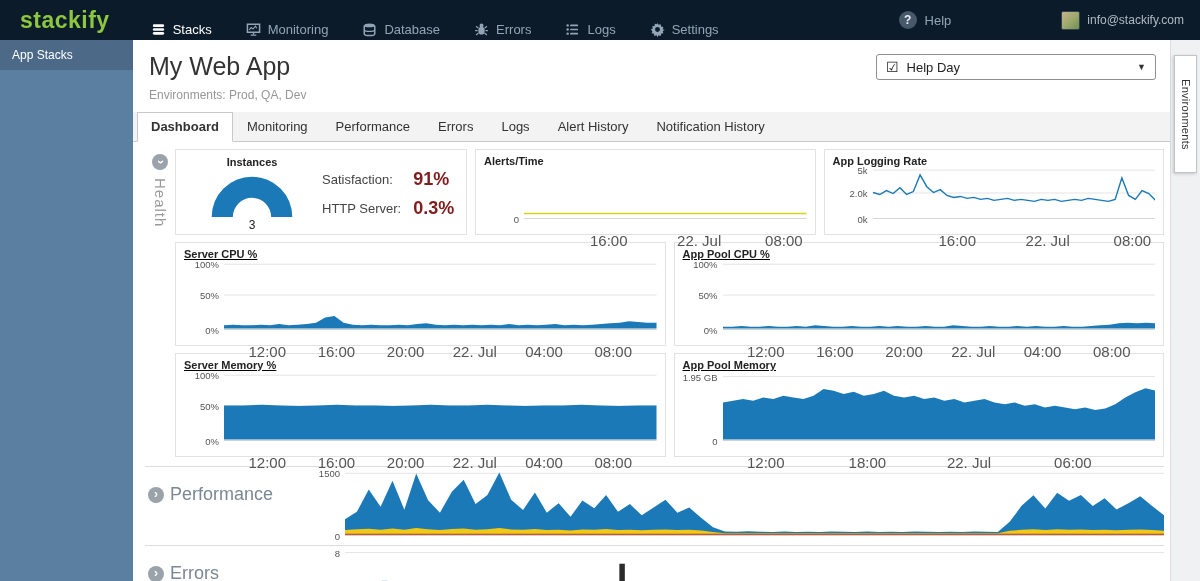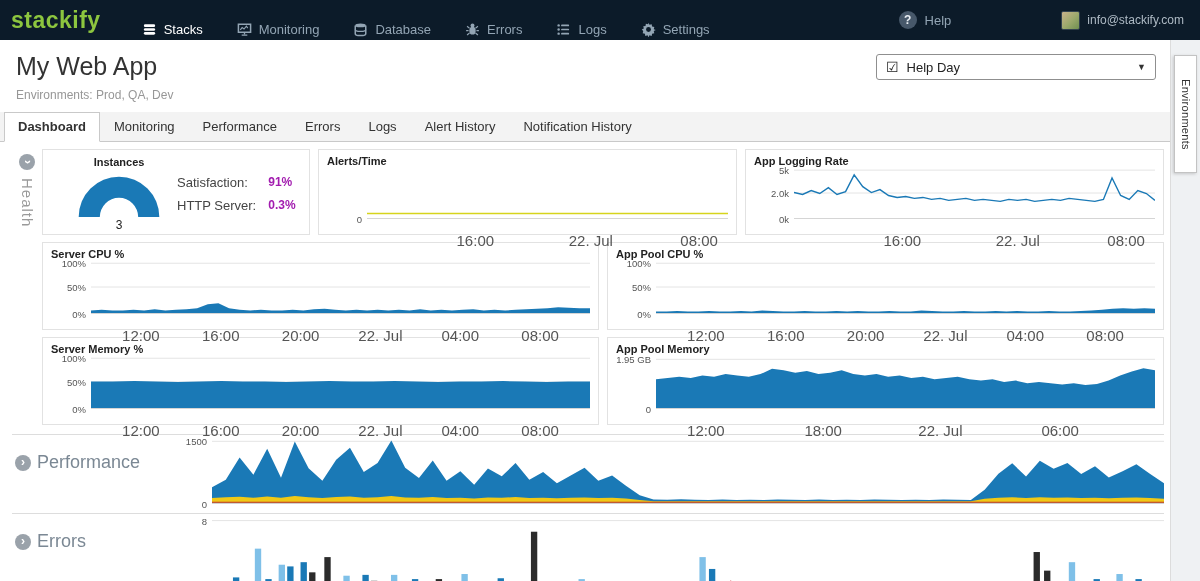--- a/index.html
+++ b/index.html
@@ -1,21 +1,21 @@
 <!DOCTYPE html>
 <html><head>
 <meta charset="utf-8">
 <style>
   * { box-sizing: border-box; margin: 0; padding: 0; }
   html,body { width:1200px; height:581px; overflow:hidden; background:#fff;
     font-family:"Liberation Sans", sans-serif; }
 
   
   .topnav { height:40px; background:#0c1b29; display:flex; align-items:center; color:#93a5b4; }
-  .logo { color:#8dc63f; font-size:23px; font-weight:bold; padding:0 24px 0 11px; letter-spacing:.5px; cursor:pointer; }
+  .logo { color:#8dc63f; font-size:23px; font-weight:bold; padding:0 24px 0 20px; letter-spacing:.5px; cursor:pointer; }
   .nav-items { display:flex; height:100%; align-items:center;margin-top:18px; }
   .nav-item { display:flex; align-items:center; gap:7px; padding:0 17px; font-size:13px; cursor:pointer; height:100%; }
   .nav-item.active { color:#fff; }
   .nav-icon { display:flex; }
   .nav-icon svg { width:15px; height:15px; fill:currentColor; display:block; }
   .topnav-right { margin-left:auto; display:flex; align-items:center; padding-right:16px; }
   .help { display:flex; align-items:center; gap:8px; font-size:13px; margin-right:110px; cursor:pointer; }
   .help-badge { width:18px; height:18px; border-radius:50%; background:#47586a; color:#e9eef3;
     font-size:12px; font-weight:bold; text-align:center; line-height:18px; }
   .user { display:flex; align-items:center; gap:7px; cursor:pointer; }
@@ -55,30 +55,30 @@
   .health { display:flex; }
   .rail { width:30px; display:flex; flex-direction:column; align-items:center; padding-top:5px; flex-shrink:0; }
   .circle-icon { width:16px; height:16px; border-radius:50%; background:#9aa2aa; color:#fff;
     font-size:12px; line-height:14px; text-align:center; font-weight:bold; cursor:pointer; flex-shrink:0; }
   .circle-icon.rot { transform:rotate(90deg); }
   .rail-label { writing-mode:vertical-rl; color:#9a9a9a; font-size:15px; margin-top:8px; letter-spacing:1px; }
 
   .health-grid { flex:1; display:flex; flex-direction:column; gap:7px; }
   .hrow { display:flex; gap:8px; }
   .panel { border:1px solid #e2e2e2; background:#fff; padding:5px 8px 2px; }
-  .instances-panel { width:268px; height:86px; display:flex; align-items:center; gap:10px; padding-left:28px; }
+  .instances-panel { width:292px; height:86px; display:flex; align-items:center; gap:22px; padding-left:28px; }
   .gauge-block { display:flex; flex-direction:column; align-items:center; }
   .gauge-block svg { display:block; margin-top:1px; }
   .gauge-value { font-size:12px; color:#222; margin-top:-1px; }
   .stats-block { display:grid; grid-template-columns:auto auto; column-gap:12px; row-gap:8px; align-items:center; }
   .stat-label { font-size:13px; color:#444; }
-  .stat-value { color:#a21caf; font-weight:bold; font-size:12px; }
+  .stat-value { color:#7f1d1d; font-weight:bold; font-size:18px; }
 
   .chart-panel { flex:1; height:86px; display:flex; flex-direction:column;padding-left:8px; }
-  .chart-panel.tall { height:88px; }
+  .chart-panel.tall { height:104px;text-decoration:underline; }
   .panel-title { font-size:11px; font-weight:bold; color:#222; }
   .panel-title.center { text-align:center; width:100%; }
   .chart-body { flex:1; display:flex; min-height:0; }
   .ylabels { width:40px; position:relative; flex-shrink:0; }
   .ylabels span { position:absolute; right:5px; transform:translateY(-50%); font-size:9.5px; color:#555; white-space:nowrap; }
   .plot { flex:1; position:relative; overflow:hidden; }
   .plot svg { position:absolute; inset:0; }
   .xlabels { height:13px; position:relative; margin-left:40px; flex-shrink:0; }
   .xlabels span { position:absolute; transform:translateX(-50%); font-size:15px; color:#555; top:13px; white-space:nowrap; }
 
@@ -165,20 +165,25 @@
       <span>Help</span>
     </div>
     <div class="user">
       <span class="avatar"></span>
       <span class="email">info@stackify.com</span>
     </div>
   </div>
 </header>
 
 <div class="body">
+  <aside class="sidebar">
+    <div id="sidebar-items">
+        <div class="sidebar-item">App Stacks</div>
+      </div>
+  </aside>
 
   <main class="main">
     <div class="env-rail"></div>
     <div class="env-tab">
       <span>Environments</span>
     </div>
 
     <div class="page-header">
       <h1 class="page-title">My Web App</h1>
       <div class="page-sub">Environments: Prod, QA, Dev</div>

